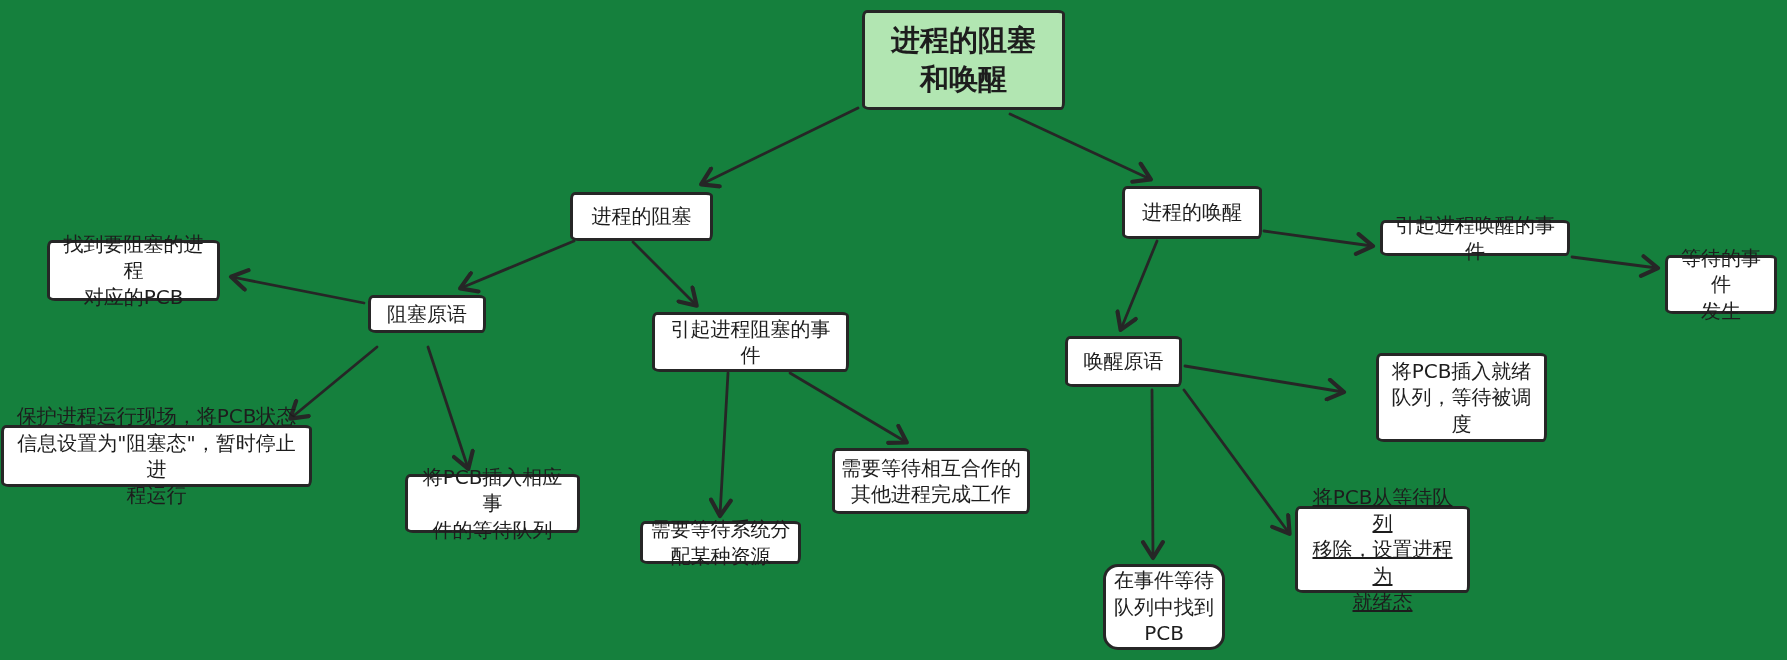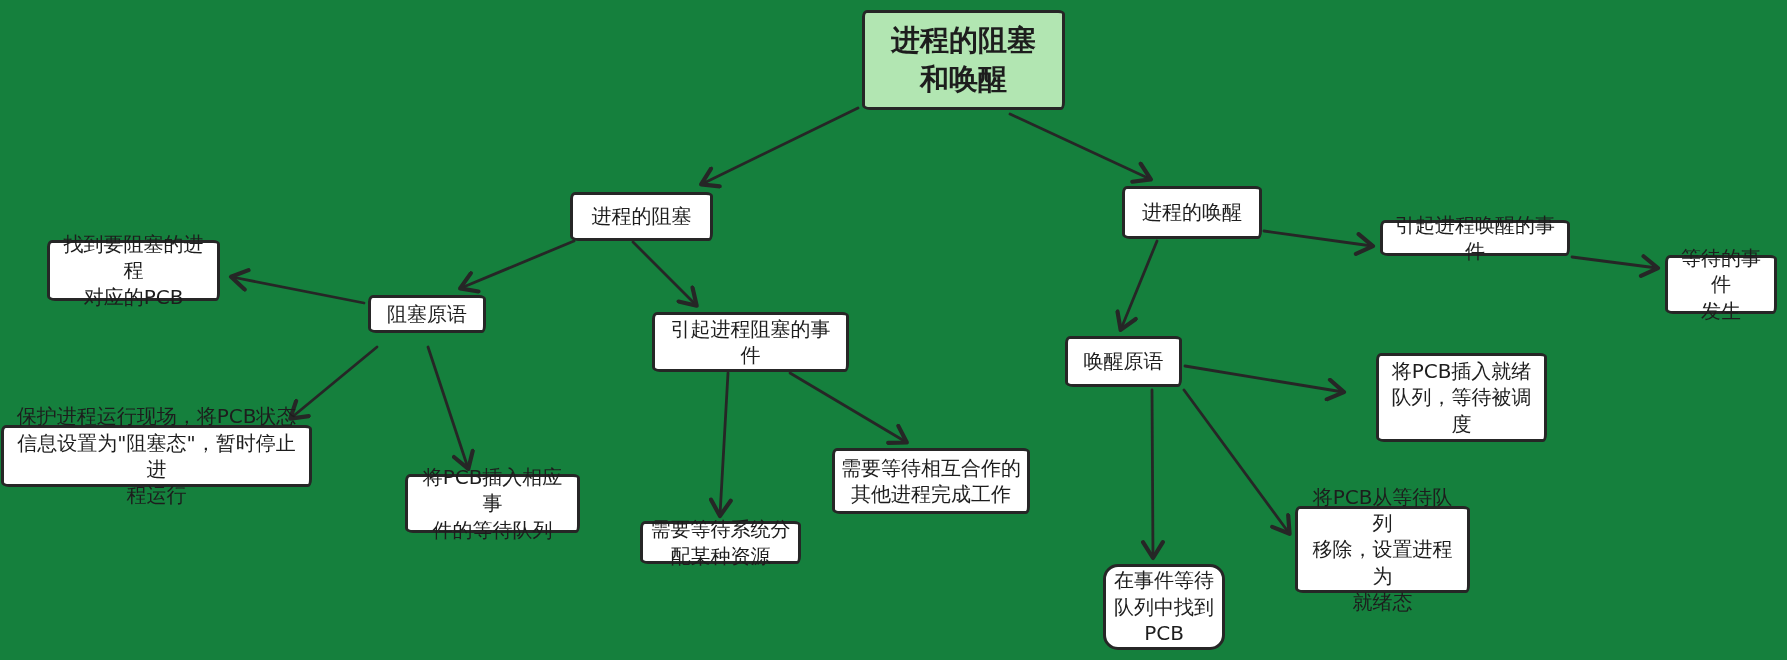--- a/index.html
+++ b/index.html
@@ -107,17 +107,17 @@
 
   <div class="node" style="left:1065px;top:336px;width:117px;height:51px;">唤醒原语</div>
 
   <div class="node" style="left:1352px;top:353px;width:171px;height:89px;margin-left:24px;">将PCB插入就绪
 队列，等待被调度</div>
 
   <div class="node" style="left:1103px;top:564px;width:122px;height:86px;border-radius:15px;">在事件等待
 队列中找到
 PCB</div>
 
-  <div class="node" style="left:1295px;top:506px;width:175px;height:87px;">将PCB从等待队列
+  <div class="node" style="left:1295px;top:506px;width:175px;height:87px;text-decoration:underline;">将PCB从等待队列
 移除，设置进程为
 就绪态</div>
 
 </div>
 
 </body></html>

